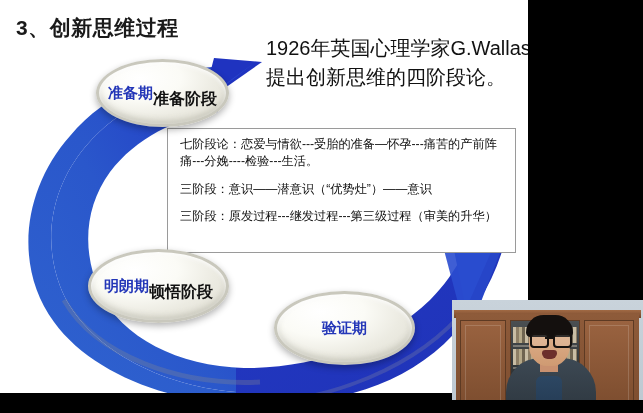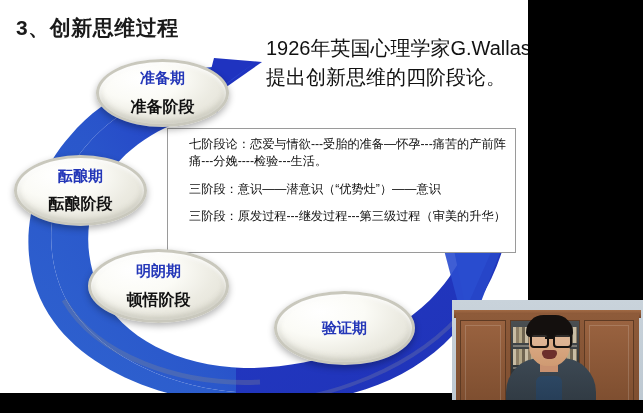--- a/index.html
+++ b/index.html
@@ -21,33 +21,33 @@
   #headnote{position:absolute;left:266px;top:34px;width:262px;
             font-size:20px;line-height:1.45;color:#111;}
   #headnote div{white-space:nowrap;}
 
   
   #ribbon{position:absolute;left:0;top:0;width:528px;height:393px;}
 
   
   #textbox{position:absolute;left:167px;top:128px;width:349px;height:125px;
            background:#ffffff;border:1px solid #9a9a9a;
-           box-sizing:border-box;padding:7px 9px 5px 21px;}
+           box-sizing:border-box;padding:7px 9px 5px 12px;}
   #textbox p{margin:0 0 11px 0;font-size:12.2px;line-height:1.38;color:#111;}
   #textbox p:last-child{margin-bottom:10px;}
 
   
   .ell{position:absolute;border-radius:50%;
        background:
          radial-gradient(ellipse at 32% 26%, #ffffff 0%, #fbfbf6 34%, #ecebe2 62%, #dedcd0 100%);
        border:3px solid #c9c8bd;
        box-shadow:0 3px 7px rgba(0,0,0,.30),
                   inset 0 2px 4px rgba(255,255,255,.95),
                   inset 0 -3px 6px rgba(120,118,104,.30);
-       display:flex;flex-direction:column;align-items:center;justify-content:center;
+       display:flex;flex-direction:row;align-items:center;justify-content:center;
        text-align:left;line-height:1.12;}
   .ell .t1{color:#2437b8;font-weight:bold;font-size:15px;}
   .ell .t2{color:#111111;font-weight:bold;font-size:16px;margin-top:11px;}
 
   #ell1{left:96px;top:59px;width:127px;height:62px;}
   #ell2{left:14px;top:155px;width:127px;height:65px;}
   #ell3{left:88px;top:249px;width:135px;height:68px;}
   #ell4{left:274px;top:291px;width:135px;height:68px;}
 
   
@@ -161,24 +161,20 @@
       <p>七阶段论：恋爱与情欲---受胎的准备—怀孕---痛苦的产前阵痛---分娩----检验---生活。</p>
       <p>三阶段：意识——潜意识（“优势灶”）——意识</p>
       <p>三阶段：原发过程---继发过程---第三级过程（审美的升华）</p>
     </div>
 
     <div class="ell" id="ell1">
       <span class="t1">准备期</span>
       <span class="t2">准备阶段</span>
     </div>
 
-    <div class="ell" id="ell2">
-      <span class="t1">酝酿期</span>
-      <span class="t2">酝酿阶段</span>
-    </div>
 
     <div class="ell" id="ell3">
       <span class="t1">明朗期</span>
       <span class="t2">顿悟阶段</span>
     </div>
 
     <div class="ell" id="ell4">
       <span class="t1">验证期</span>
     </div>
 

